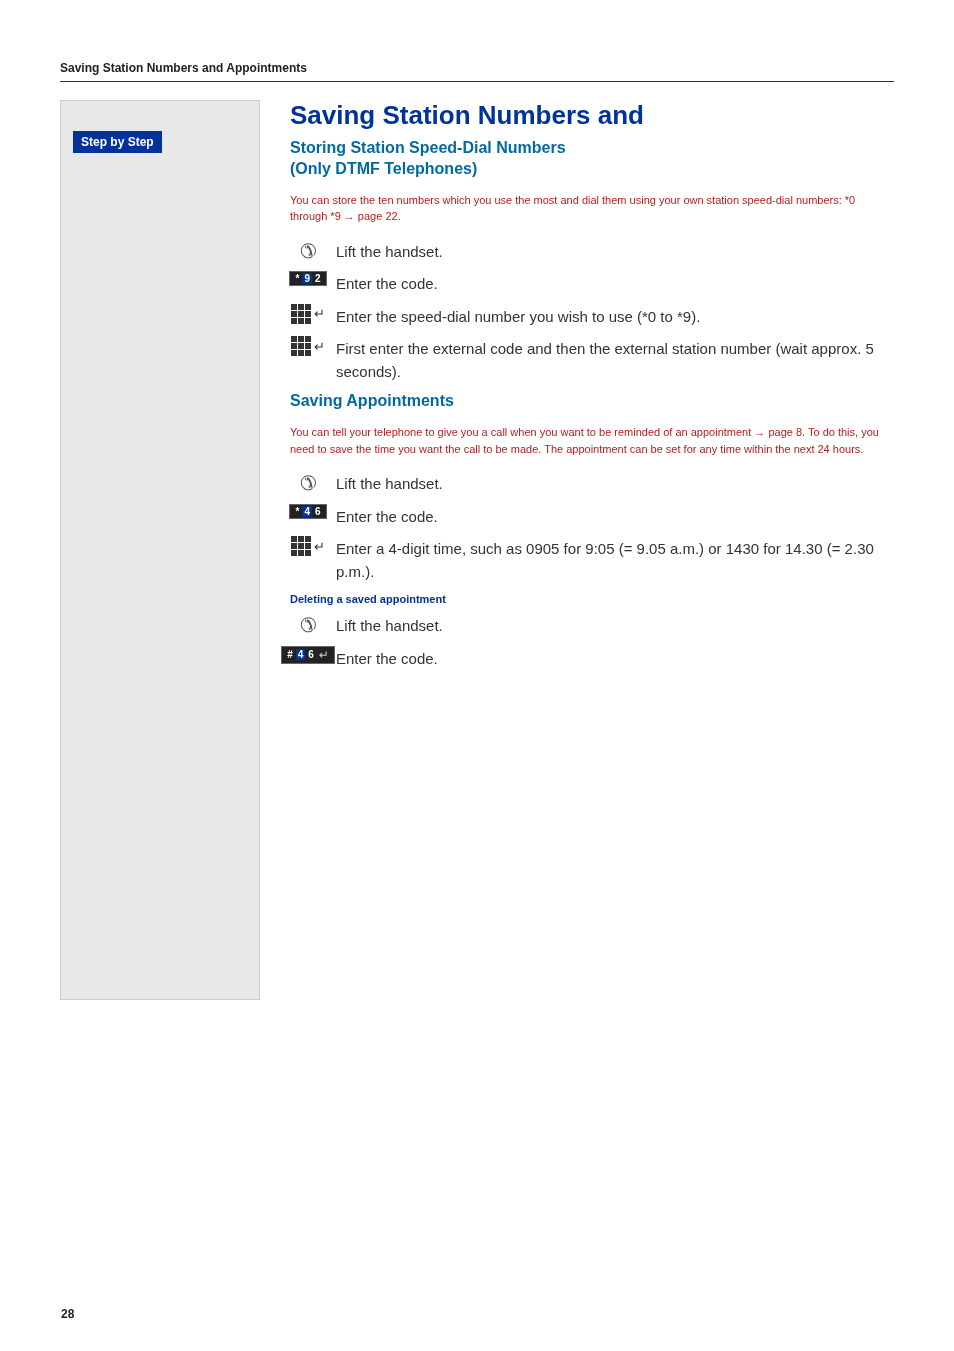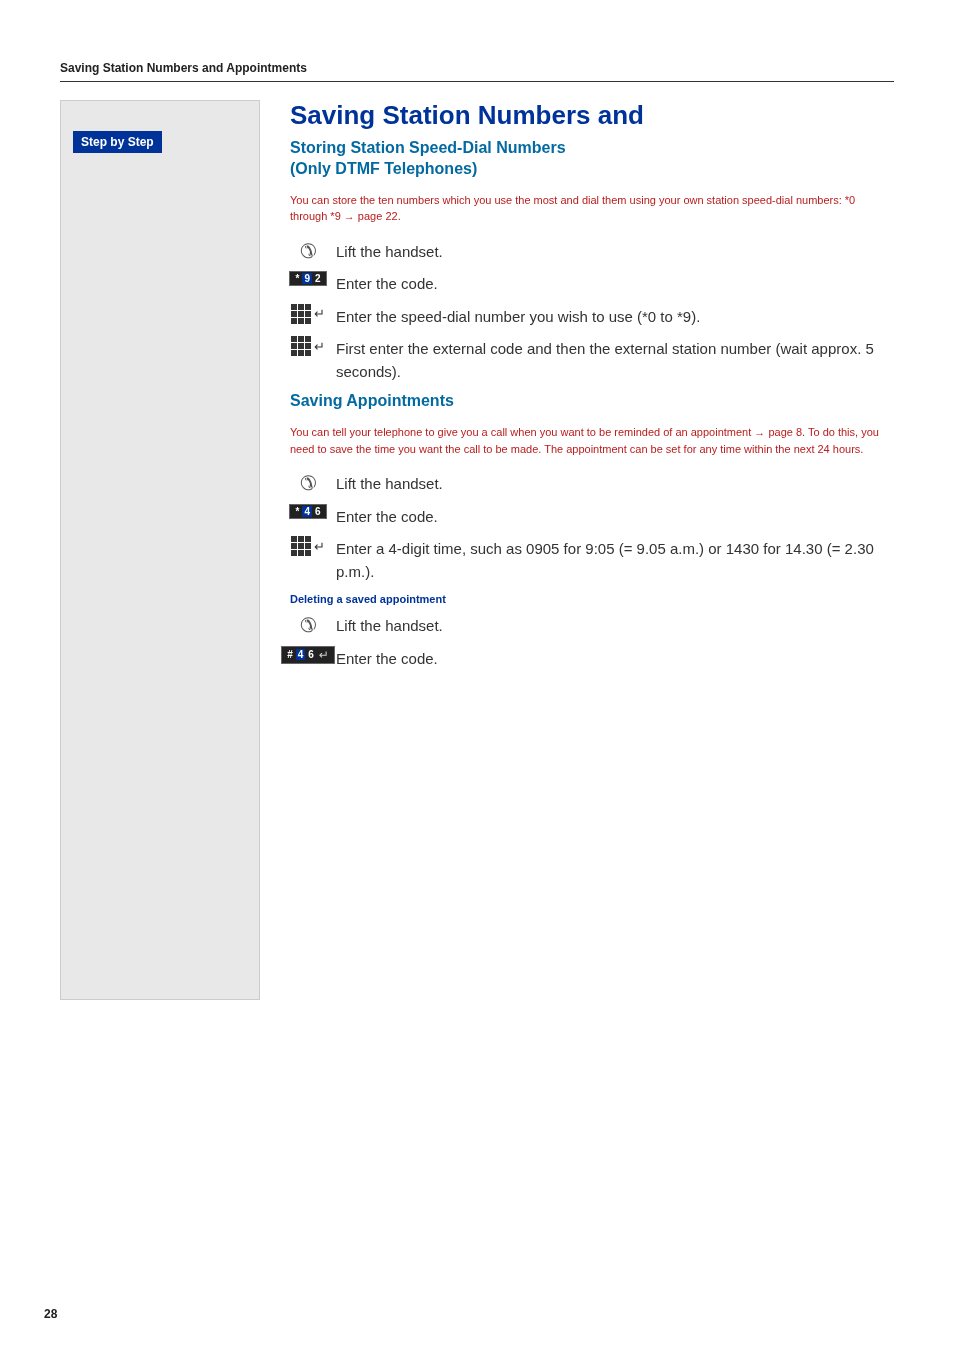--- a/index.html
+++ b/index.html
@@ -224,21 +224,21 @@
 
     .enter-arrow {
       font-size: 13px;
       color: #333;
     }
 
     
     .page-number {
       position: absolute;
       bottom: 30px;
-      left: 44px;
+      left: 61px;
       font-size: 12px;
       font-weight: bold;
       color: #222;
     }
 
     .section-gap {
       margin-top: 4px;
     }
 
     .section-gap-sm {

